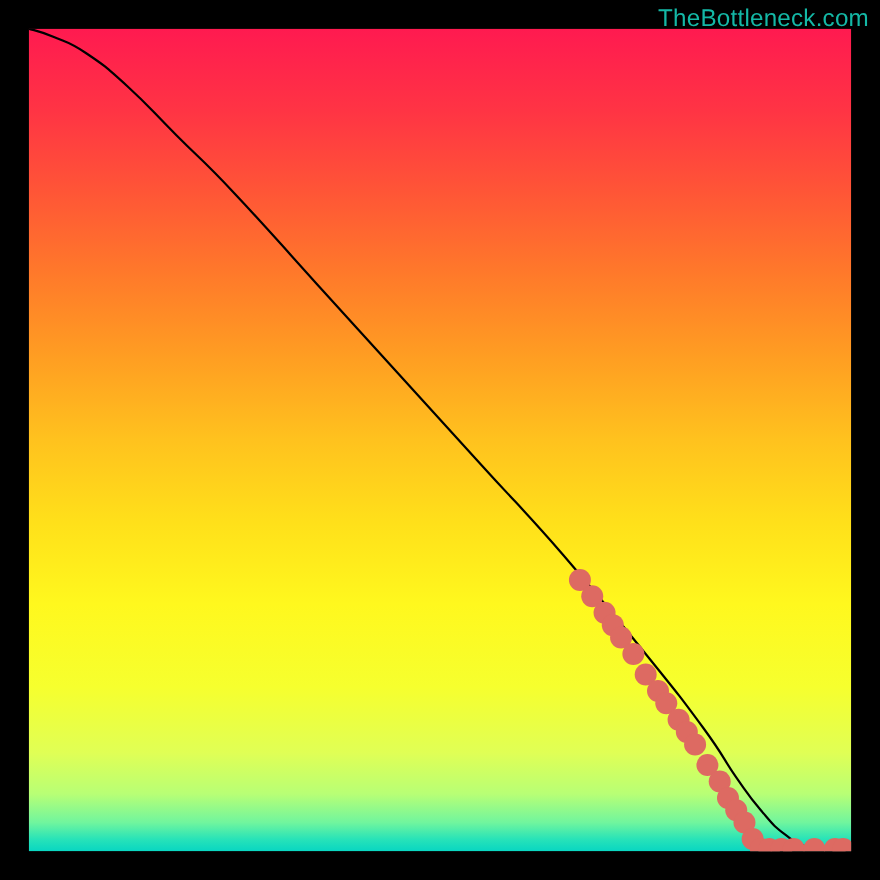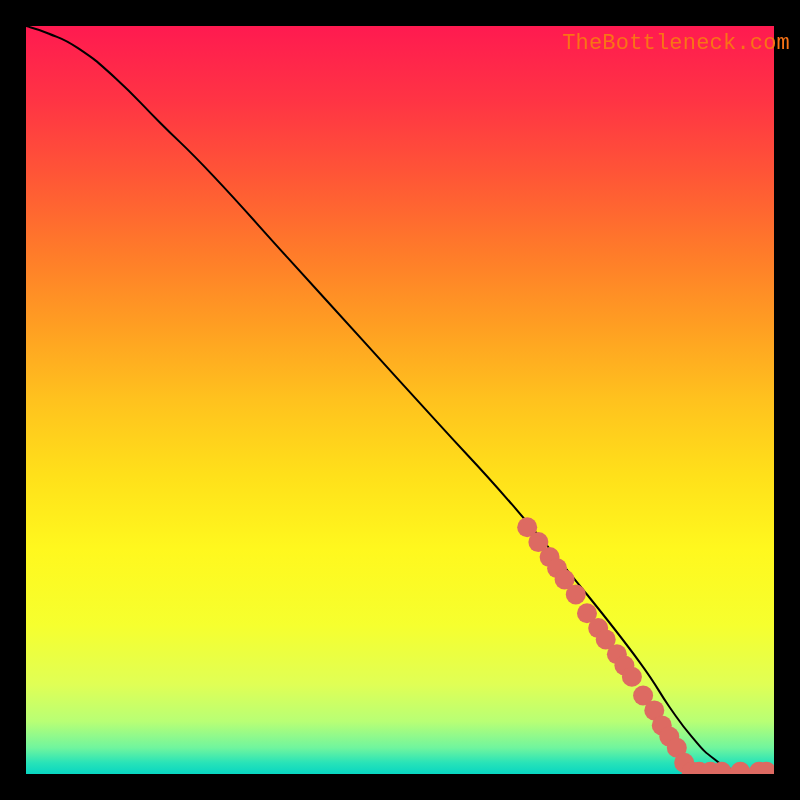--- a/index.html
+++ b/index.html
@@ -7,26 +7,25 @@
   .frame {
     position: relative;
     width: 800px;
     height: 800px;
     background: #000;
   }
   .watermark {
     position: absolute;
     top: 4px;
     right: 10px;
-    font-family: Liberation Mono, monospace;
+    font-family: Liberation Sans, sans-serif;
     font-size: 22px;
-    color: #f97316;
+    color: #14b8a6;
     letter-spacing: 0.2px;
     z-index: 50;
-    margin-top: 27px;
   }
   .plot-wrap {
     position: absolute;
     
     left: 26px;
     top: 26px;
     width: 748px;
     height: 748px;
     overflow: hidden;
   }

